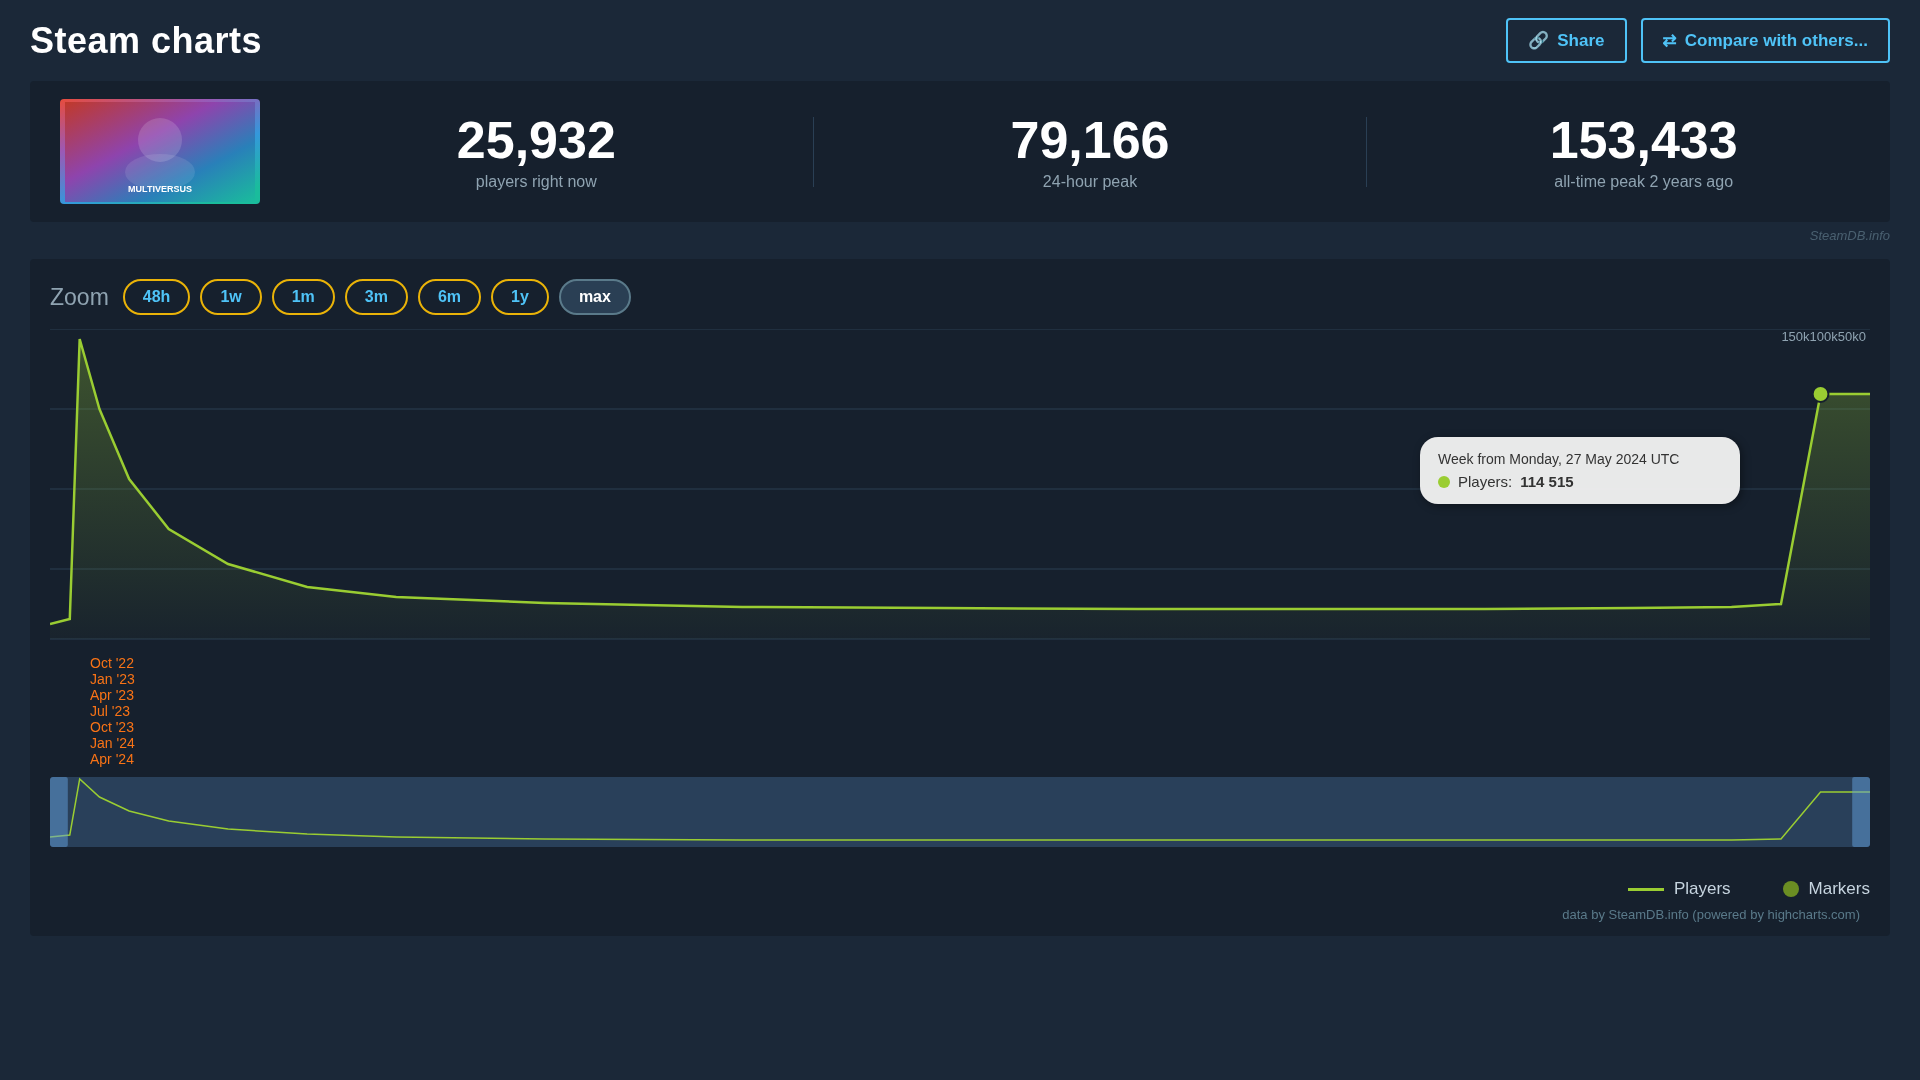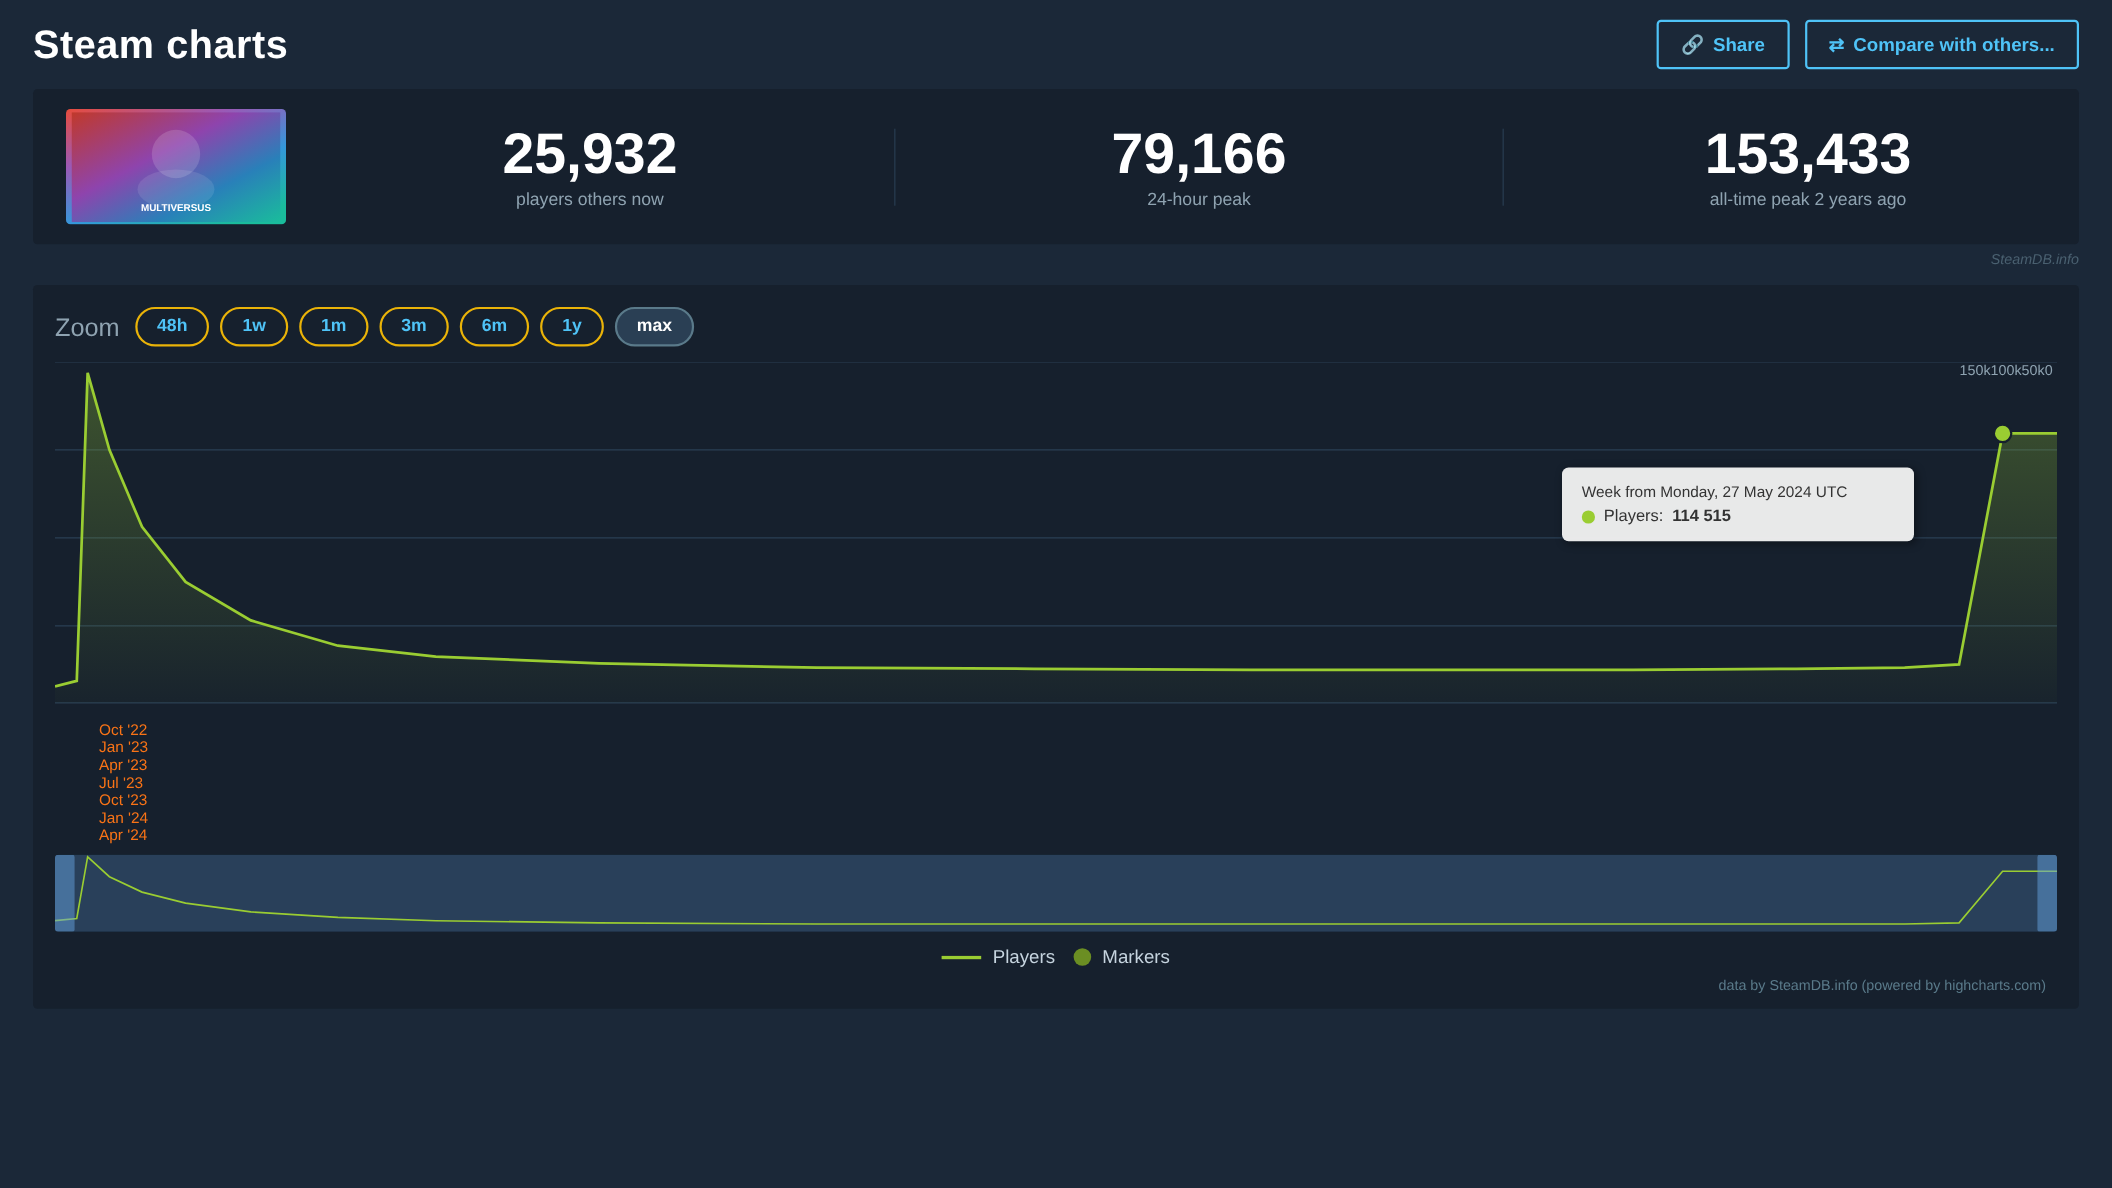--- a/index.html
+++ b/index.html
@@ -144,25 +144,25 @@
       height: 320px;
     }
 
     .chart-svg {
       width: 100%;
       height: 100%;
     }
 
     .tooltip-box {
       position: absolute;
-      top: 96px;
+      top: 108px;
       right: 130px;
       background: rgba(240,240,240,0.97);
       color: #333;
-      border-radius: 6px;
+      border-radius: 18px;
       padding: 14px 18px;
       font-size: 15px;
       pointer-events: none;
       min-width: 320px;
       box-shadow: 2px 2px 8px rgba(0,0,0,0.4);
     }
     .tooltip-date {
       margin-bottom: 6px;
       font-size: 14px;
       color: #333;
@@ -202,24 +202,24 @@
       overflow: hidden;
     }
 
     .mini-chart-svg {
       width: 100%;
       height: 100%;
     }
 
     .legend-row {
       display: flex;
-      justify-content: center;
-      align-items: center;
-      gap: 17px;
-      margin-top: 13px;
+      justify-content: flex-end;
+      align-items: center;
+      gap: 52px;
+      margin-top: 32px;
       font-size: 17px;
       color: #c6d4df;
     }
     .legend-item {
       display: flex;
       align-items: center;
       gap: 10px;
     }
     .legend-line {
       width: 36px;
@@ -290,21 +290,21 @@
         <circle cx="95" cy="38" r="22" fill="rgba(255,255,255,0.15)"></circle>
         <ellipse cx="95" cy="70" rx="35" ry="18" fill="rgba(255,255,255,0.1)"></ellipse>
 
         <text x="95" y="90" text-anchor="middle" font-size="9" fill="white" font-weight="bold" font-family="Arial">MULTIVERSUS</text>
       </svg>
     </div>
   </div>
 
   <div class="stat-block">
     <div class="stat-number">25,932</div>
-    <div class="stat-label">players others now</div>
+    <div class="stat-label">players right now</div>
   </div>
 
   <div class="stat-divider"></div>
 
   <div class="stat-block">
     <div class="stat-number">79,166</div>
     <div class="stat-label">24-hour peak</div>
   </div>
 
   <div class="stat-divider"></div>

